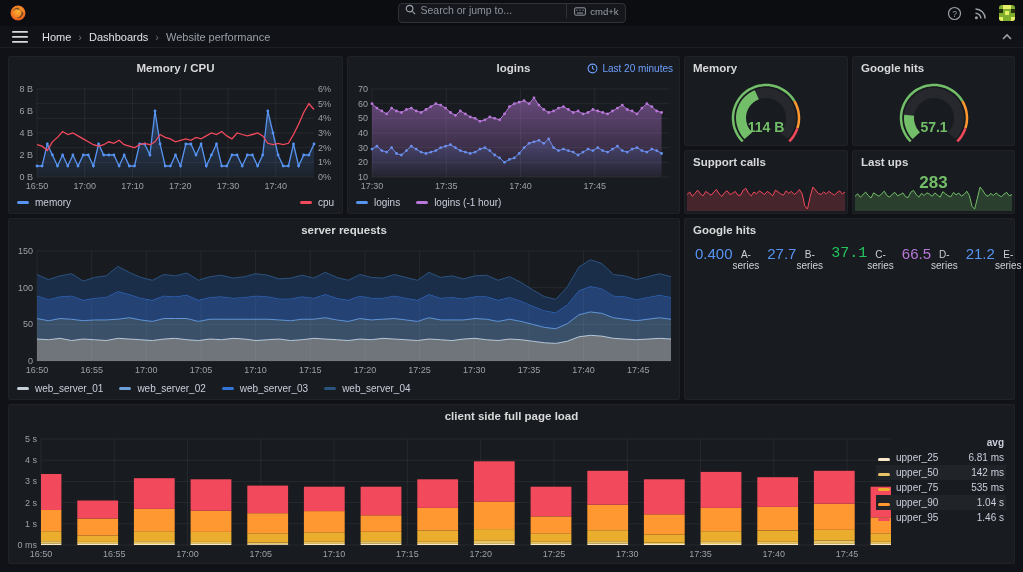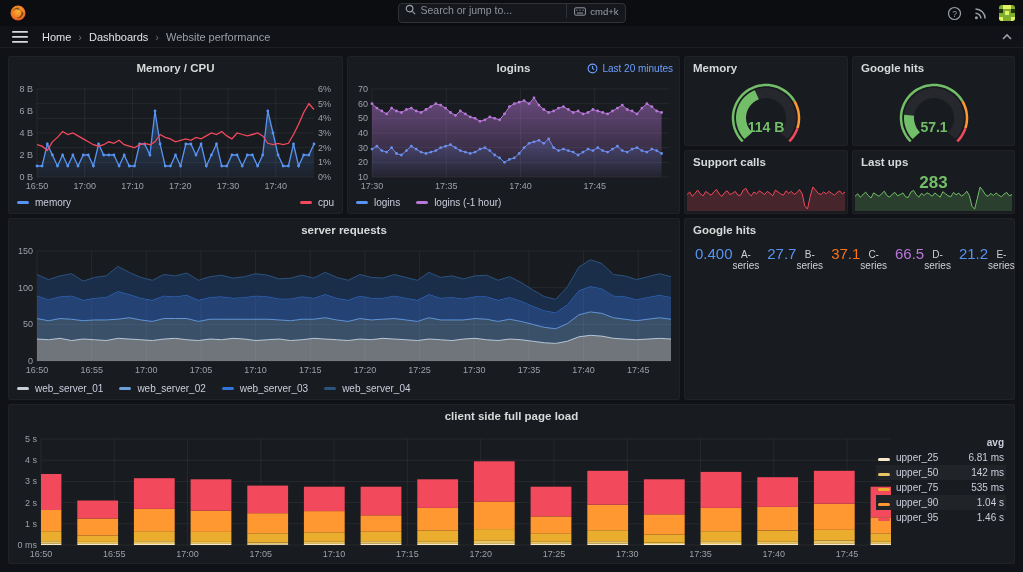--- a/index.html
+++ b/index.html
@@ -558,21 +558,21 @@
       </div>
       <div class="bg-col">
         <div class="bg-val" style="color: rgb(87, 148, 242);">27.7</div>
         <div class="bg-track">
           <div class="bg-fill" style="background: rgba(87, 148, 242, 0.45); height: 27.7%;"></div>
           <div class="bg-top" style="background: rgb(87, 148, 242); bottom: 27.7%;"></div>
         </div>
         <div class="bg-label">B-series</div>
       </div>
       <div class="bg-col">
-        <div class="bg-val" style="color: #f97316;">37.1</div>
+        <div class="bg-val" style="color: #22c55e; font-family: Liberation Mono, monospace;">37.1</div>
         <div class="bg-track">
           <div class="bg-fill" style="background: rgba(87, 148, 242, 0.45); height: 37.1%;"></div>
           <div class="bg-top" style="background: rgb(87, 148, 242); bottom: 37.1%;"></div>
         </div>
         <div class="bg-label">C-series</div>
       </div>
       <div class="bg-col">
         <div class="bg-val" style="color: rgb(184, 119, 217);">66.5</div>
         <div class="bg-track">
           <div class="bg-fill" style="background: rgba(184, 119, 217, 0.5); height: 66.5%;"></div>

